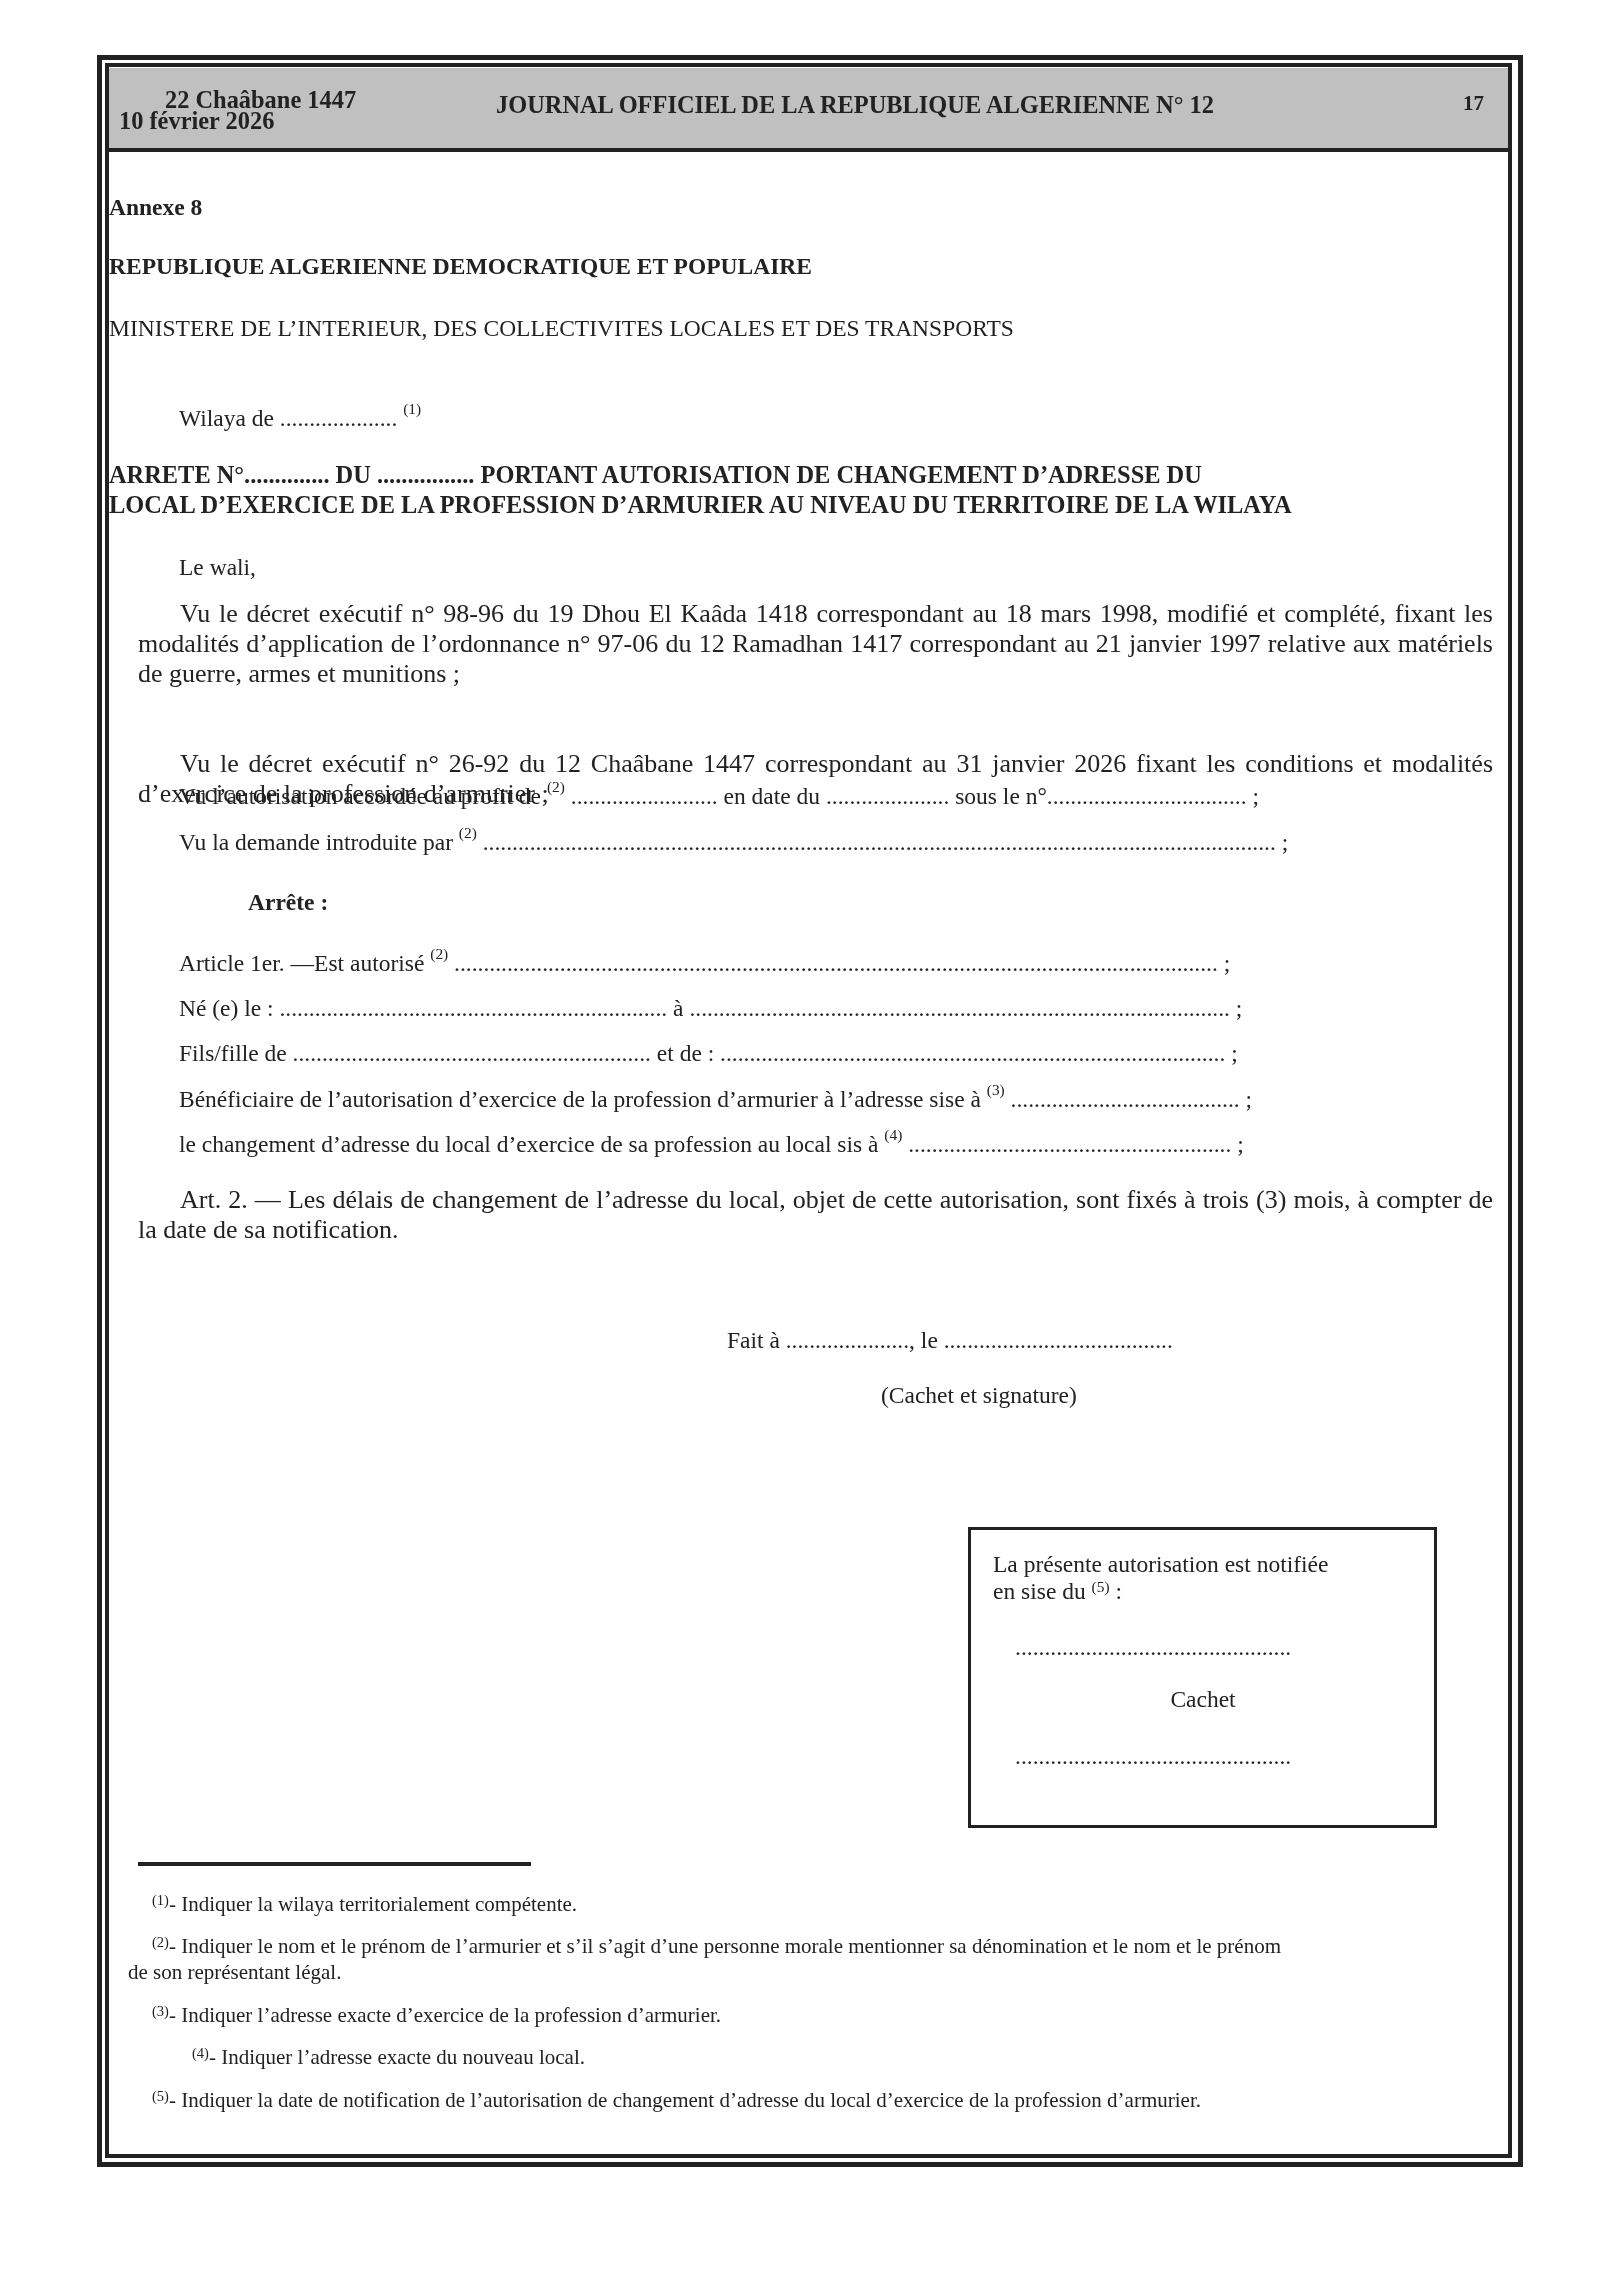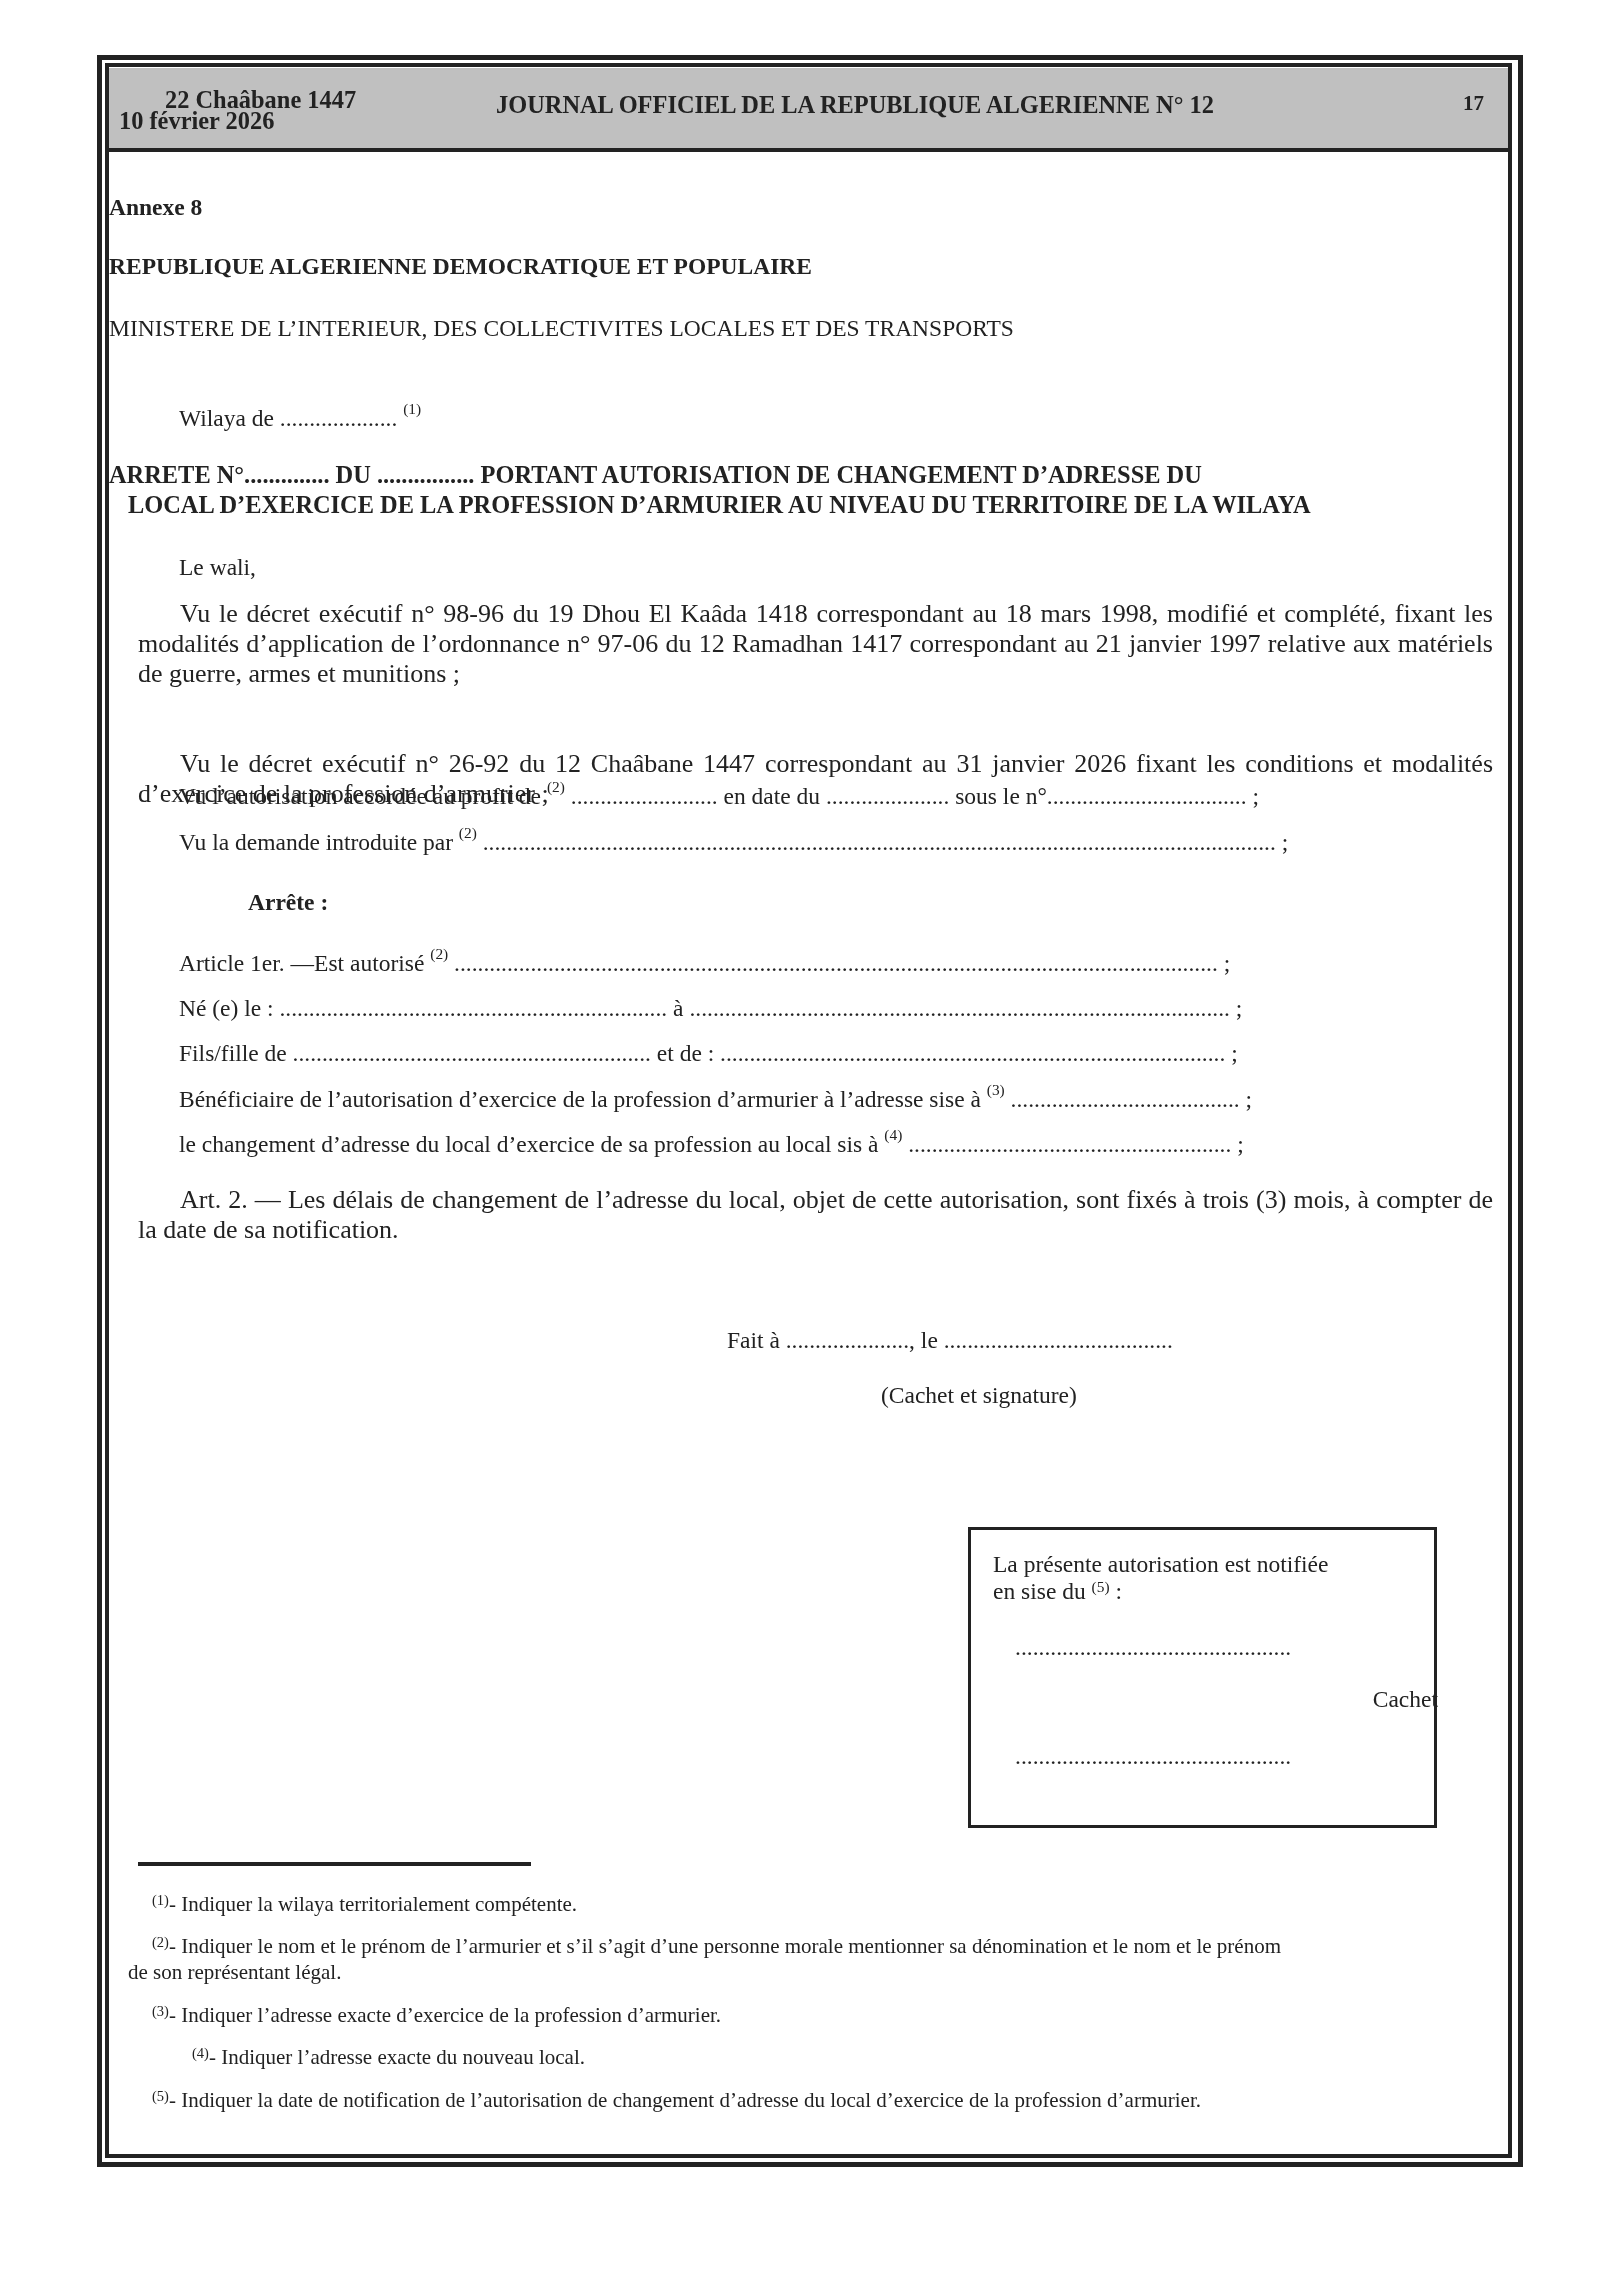--- a/index.html
+++ b/index.html
@@ -39,21 +39,21 @@
 <div class="abs center bold" style="top:194px; font-size:23.5px;">Annexe 8</div>
 <div class="abs center bold" style="top:253px; font-size:23.5px;">REPUBLIQUE ALGERIENNE DEMOCRATIQUE ET POPULAIRE</div>
 <div class="abs center" style="top:315px; font-size:23.5px;">MINISTERE DE L’INTERIEUR, DES COLLECTIVITES LOCALES ET DES TRANSPORTS</div>
 
 <div class="abs line" style="left:179px; top:405px;">
   <span>Wilaya de ....................</span>
   <sup>(1)</sup>
 </div>
 
 <div class="abs center bold" style="top:461px; font-size:24.4px;">ARRETE N°.............. DU ................ PORTANT AUTORISATION DE CHANGEMENT D’ADRESSE DU</div>
-<div class="abs center bold" style="top:491px; font-size:24.4px;padding-left:19px;">LOCAL D’EXERCICE DE LA PROFESSION D’ARMURIER AU NIVEAU DU TERRITOIRE DE LA WILAYA</div>
+<div class="abs center bold" style="top:491px; font-size:24.4px;">LOCAL D’EXERCICE DE LA PROFESSION D’ARMURIER AU NIVEAU DU TERRITOIRE DE LA WILAYA</div>
 
 <div class="abs line" style="left:179px; top:554px;">Le wali,</div>
 
 <div class="abs para" style="left:138px; top:599px; width:1355px; text-indent:42px;">Vu le décret exécutif n° 98-96 du 19 Dhou El Kaâda 1418 correspondant au 18 mars 1998, modifié et complété, fixant les modalités d’application de l’ordonnance n° 97-06 du 12 Ramadhan 1417 correspondant au 21 janvier 1997 relative aux matériels de guerre, armes et munitions ;</div>
 <div class="abs para" style="left:138px; top:749px; width:1355px; text-indent:42px;">Vu le décret exécutif n° 26-92 du 12 Chaâbane 1447 correspondant au 31 janvier 2026 fixant les conditions et modalités d’exercice de la profession d’armurier ;</div>
 
 <div class="abs line" style="left:179px; top:783px;">
   <span>Vu l’autorisation accordée au profit de</span>
   <sup>(2)</sup><span> ......................... en date du ..................... sous le n°.................................. ;</span>
 </div>
@@ -84,21 +84,21 @@
 <div class="abs line" style="left:727px; top:1327px;">Fait à ....................., le .......................................</div>
 <div class="abs line" style="left:881px; top:1382px;">(Cachet et signature)</div>
 
 <div class="abs stamp-box"></div>
 <div class="abs stamp-text" style="left:993px; top:1553px;">La présente autorisation est notifiée</div>
 <div class="abs stamp-text" style="left:993px; top:1580px;">
   <span>en sise du</span>
   <sup>(5)</sup><span> :</span>
 </div>
 <div class="abs stamp-text" style="left:1015px; top:1636px;">...............................................</div>
-<div class="abs stamp-text" style="left:968px; width:470px; text-align:right; top:1688px;">Cachet</div>
+<div class="abs stamp-text" style="left:968px; width:470px; text-align:center; top:1688px;">Cachet</div>
 <div class="abs stamp-text" style="left:1015px; top:1745px;">...............................................</div>
 
 <div class="abs fn-rule"></div>
 
 <div class="abs fn" style="left:152px; top:1891px;">
   <sup>(1)</sup><span>- Indiquer la wilaya territorialement compétente.</span>
 </div>
 <div class="abs fn" style="left:152px; top:1933px;">
   <sup>(2)</sup><span>- Indiquer le nom et le prénom de l’armurier et s’il s’agit d’une personne morale mentionner sa dénomination et le nom et le prénom</span>
 </div>

